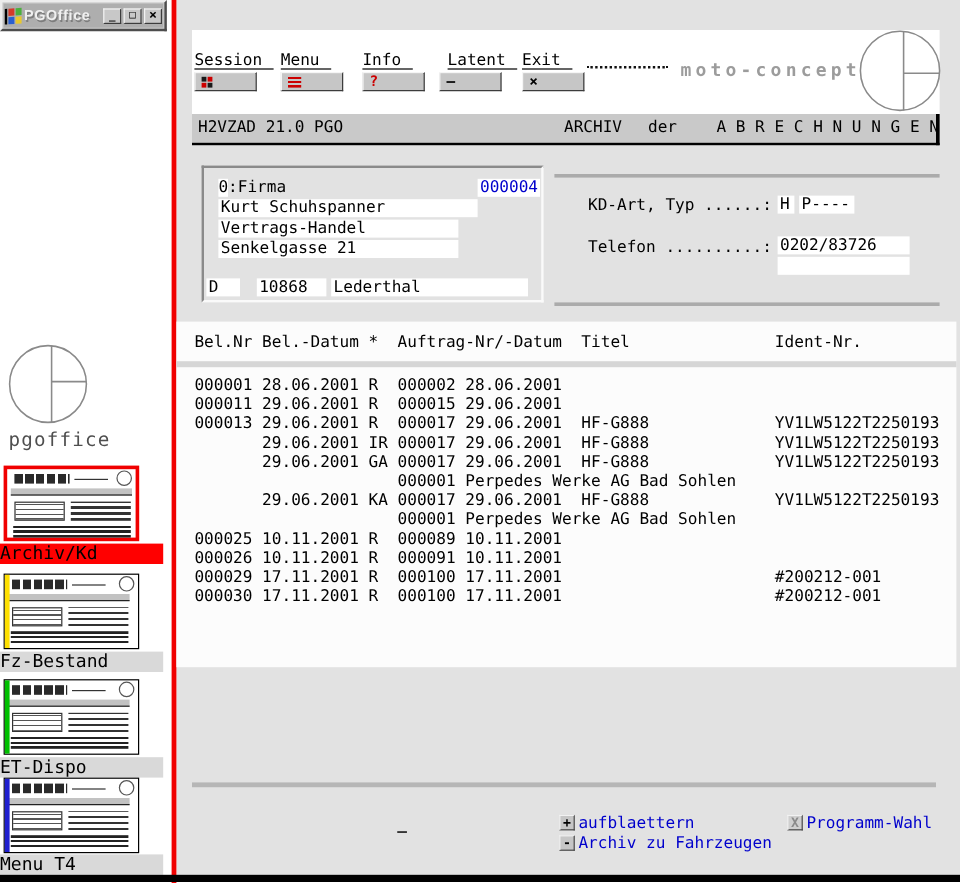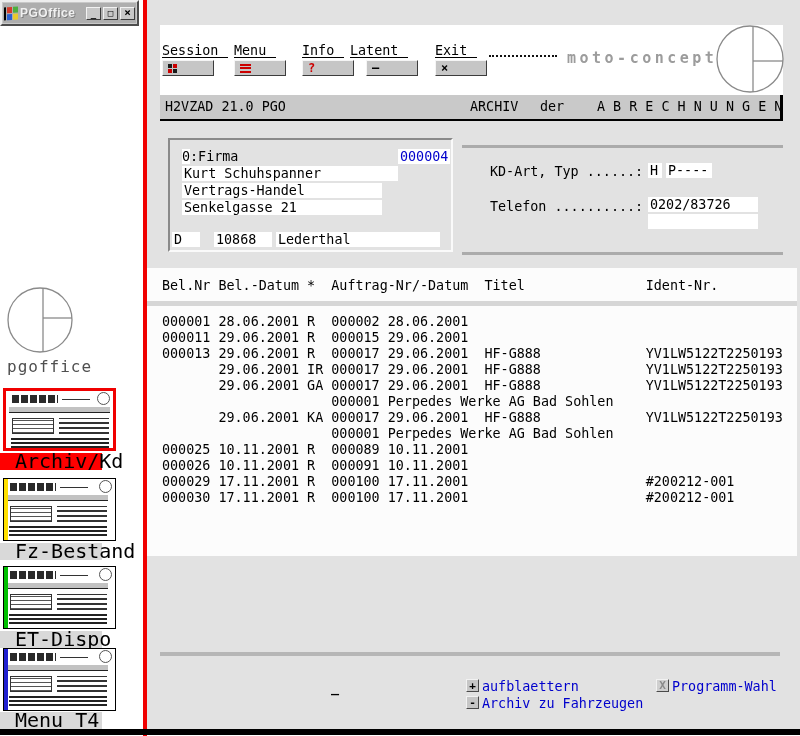--- a/index.html
+++ b/index.html
@@ -103,22 +103,22 @@
               background:repeating-linear-gradient(90deg,#2a2a2a 0 7px,#fff 7px 9px); }
   .t-topline { position:absolute; left:56px; top:8px; width:28px; height:1px; background:#333; }
   .t-circle { position:absolute; right:3px; top:1px; width:13px; height:13px; border:1px solid #555; border-radius:50%; }
   .t-bar { position:absolute; left:3px; top:16px; width:101px; height:6px; background:#c2c2c2; border-bottom:1px solid #222; }
   .t-box { position:absolute; left:6px; top:27px; width:42px; height:16px; border:1px solid #333;
            background:repeating-linear-gradient(0deg,#555 0 1px,rgba(0,0,0,0) 1px 4px); }
   .t-noise { position:absolute; left:53px; top:27px; width:50px; height:16px;
              background:repeating-linear-gradient(0deg,#333 0 2px,rgba(0,0,0,0) 2px 5px); }
   .t-noise2 { position:absolute; left:5px; top:47px; width:98px; height:10px;
               background:repeating-linear-gradient(0deg,#222 0 2px,rgba(0,0,0,0) 2px 4px); }
-  .t-label { position:absolute; left:0; width:102px; height:17px; background:#d9d9d9; padding-left:15px;
-             font-size:20px; line-height:17px; white-space:pre; cursor:pointer; }
+  .t-label { position:absolute; left:0; width:136px; height:17px; background:#d9d9d9; padding-left:0;
+             font-size:15px; line-height:17px; white-space:pre; cursor:pointer; }
   .t-label.sel { background:#ff0000; }
   svg line, svg circle { stroke:#8a8a8a; fill:none; stroke-width:1.3; }
 </style>
 </head>
 <body>
 
 <div class="screen">
 
   <div class="main-bg"></div>
   <div class="red-divider"></div>
@@ -131,21 +131,21 @@
       <button class="tb-btn max">□</button>
       <button class="tb-btn close">×</button>
     </div>
   </div>
 
   <div class="menu-band"></div>
   <div>
       <span class="mlabel" style="left: 162px; text-align: right;">Session</span>
       <span class="mlabel" style="left: 234px;">Menu</span>
       <span class="mlabel" style="left: 302px;">Info</span>
-      <span class="mlabel" style="left: 350px;">Latent</span>
+      <span class="mlabel" style="left: 373px;">Latent</span>
       <span class="mlabel" style="left: 435px;">Exit</span>
     </div>
   <div class="menu-dots"></div>
   <div>
       <button class="mbtn" style="left: 162px;">
         <span class="mglyph session-grid-icon"></span>
       </button>
       <button class="mbtn" style="left: 234px;">
         <span class="mglyph menu-list-icon"></span>
       </button>

